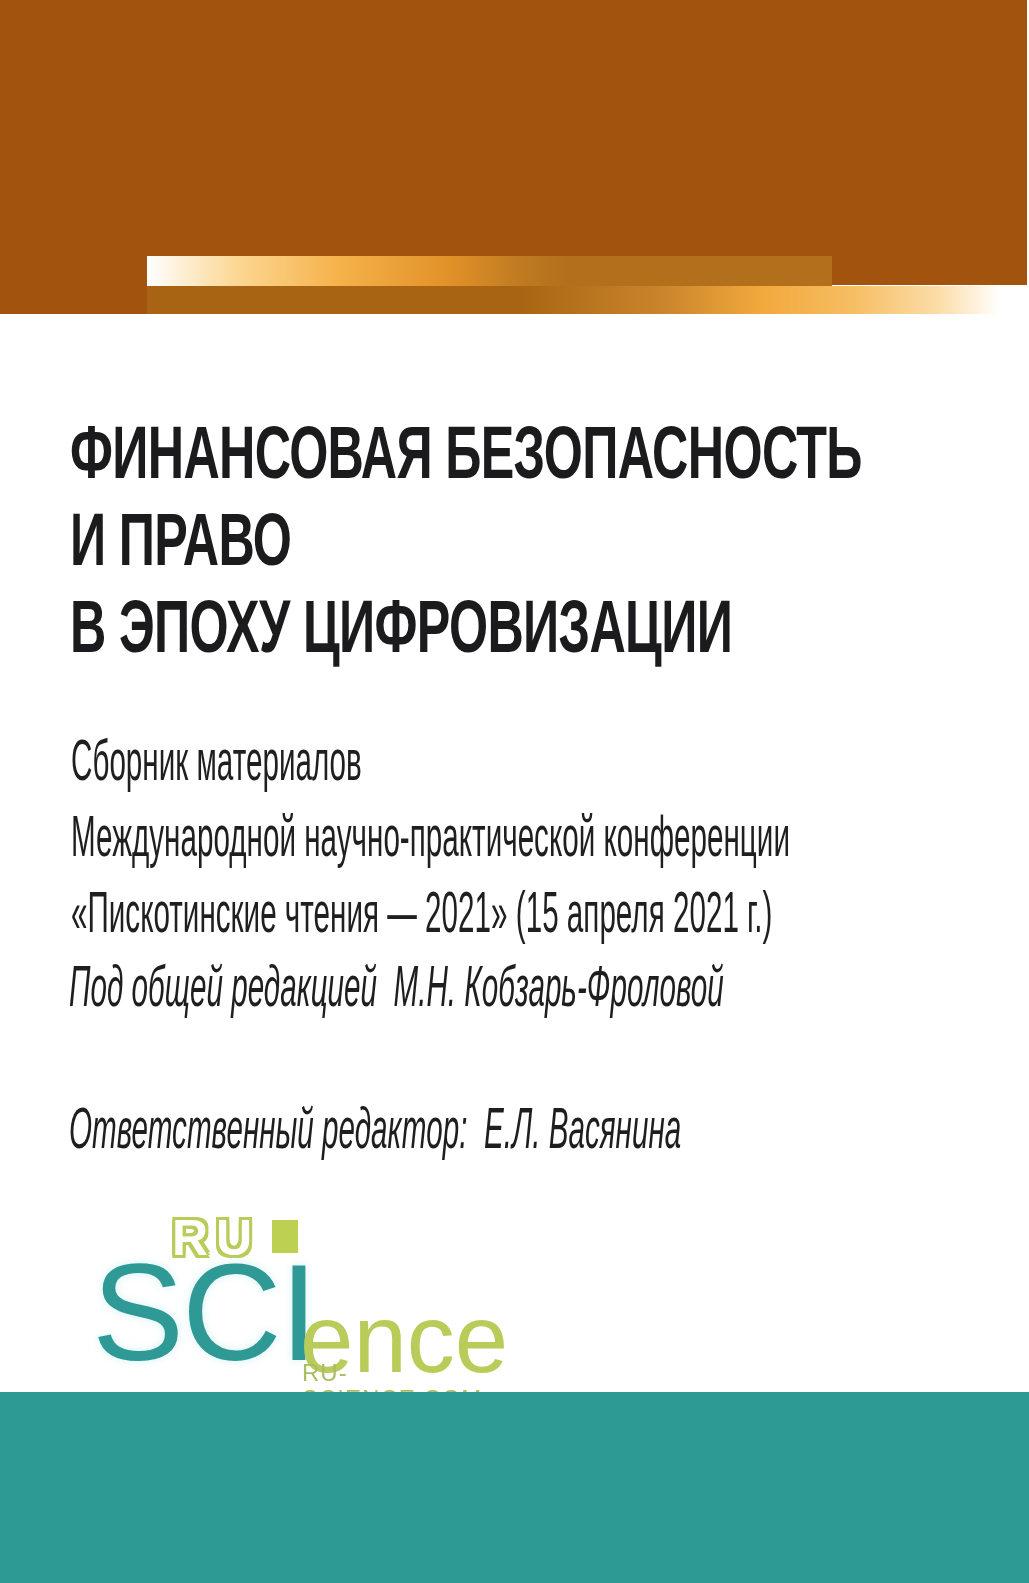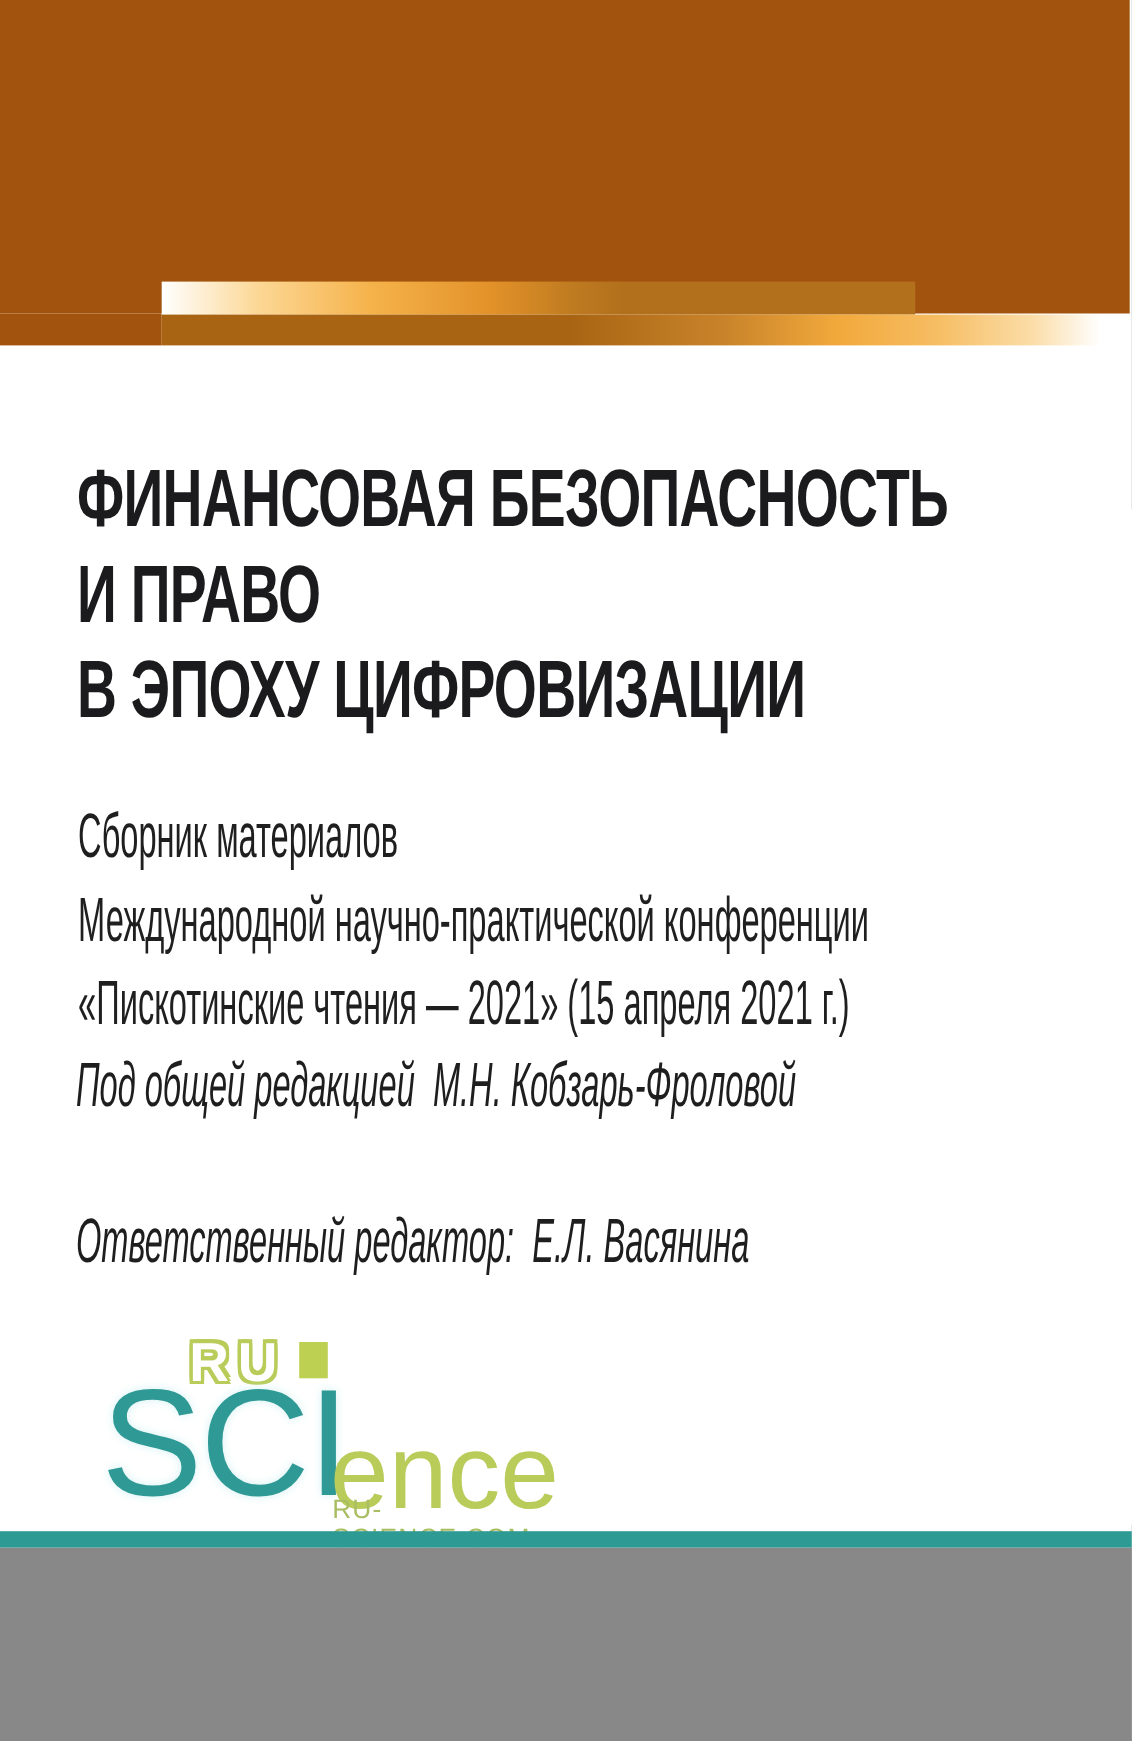--- a/index.html
+++ b/index.html
@@ -9,21 +9,21 @@
     --orange: #f2a93c;
     --teal: #2d9a94;
     --logo-teal: #2f9a95;
     --logo-green: #b9cc5a;
     --logo-green-muted: #a9bd62;
     --ink: #1b1b1d;
   }
   html,body{margin:0;padding:0;background:#888;}
   .page{
     position:relative;
-    width:1029px;height:1407px;
+    width:1029px;height:1583px;
     background:#ffffff;
     overflow:hidden;
     margin:0 auto;
     font-family:"Liberation Sans", sans-serif;
   }
 
   
   .header-band{
     position:absolute;left:0;right:2px;top:0;height:285px;
     background:var(--brown);

